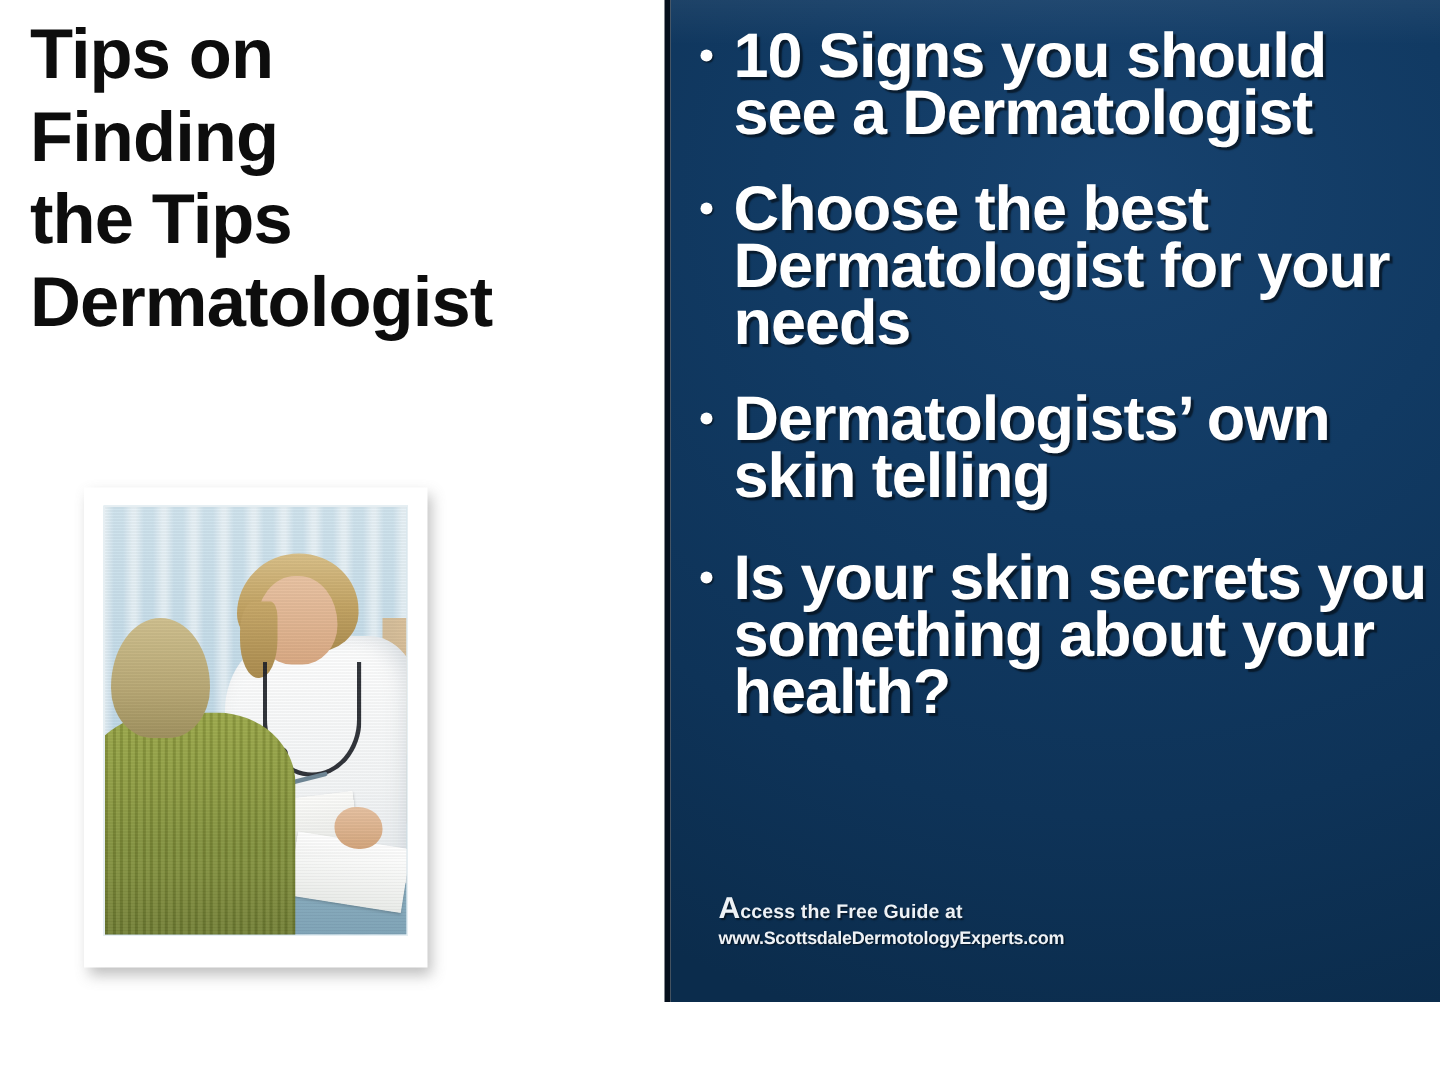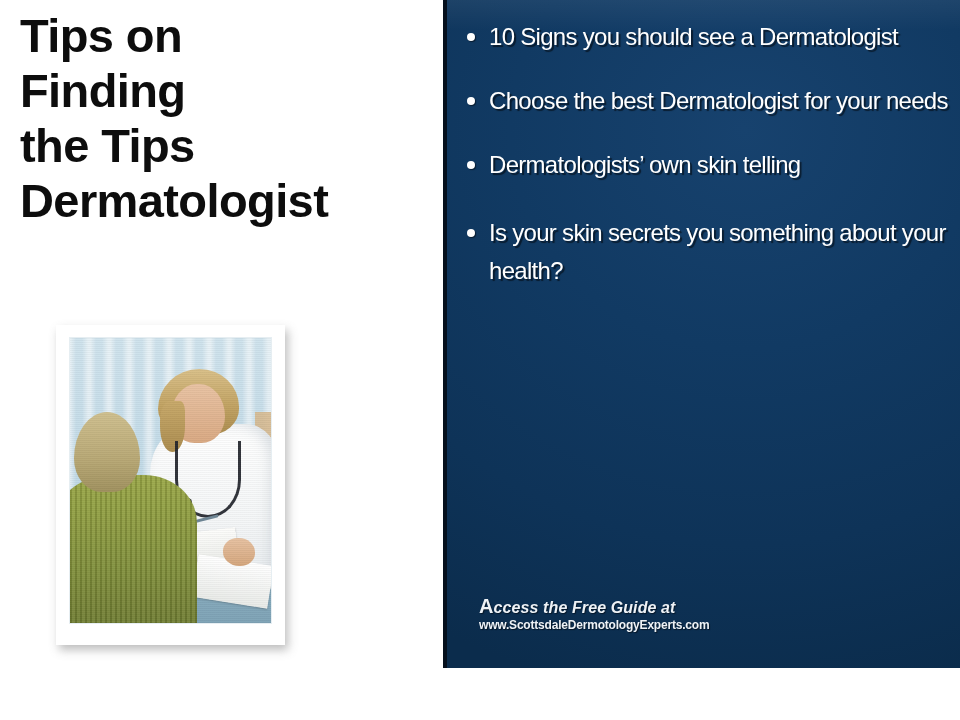--- a/index.html
+++ b/index.html
@@ -194,22 +194,22 @@
     left: 18px;
     top: 18px;
     width: 492px;
   }
   .bullet {
     position: relative;
     padding-left: 24px;
     margin-bottom: 26px;
     color: #ffffff;
     font-family: "Liberation Sans", sans-serif;
-    font-weight: normal;
-    font-size: 24px;
+    font-weight: bold;
+    font-size: 42px;
     line-height: 38px;
     letter-spacing: -0.7px;
     text-shadow: 2px 2px 1px rgba(0,0,0,0.55);
   }
   .bullet .dot {
     position: absolute;
     left: 2px;
     top: 15px;
     width: 8px;
     height: 8px;
@@ -233,23 +233,22 @@
     font-size: 15px;
     line-height: 17px;
     letter-spacing: 0.1px;
     text-shadow: 1px 1px 1px rgba(0,0,0,0.5);
     white-space: nowrap;
   }
   #footer-line1 .big {
     font-size: 20px;
   }
   #footer-line1 .small {
-    font-size: 16px;
-    font-weight: bold;
-    font-style: italic;
+    font-size: 13px;
+    font-weight: bold;
   }
   #footer-line2 {
     color: #eef2f6;
     font-family: "Liberation Sans", sans-serif;
     font-weight: bold;
     font-size: 12px;
     line-height: 18px;
     letter-spacing: -0.2px;
     text-shadow: 1px 1px 1px rgba(0,0,0,0.55);
     white-space: nowrap;

